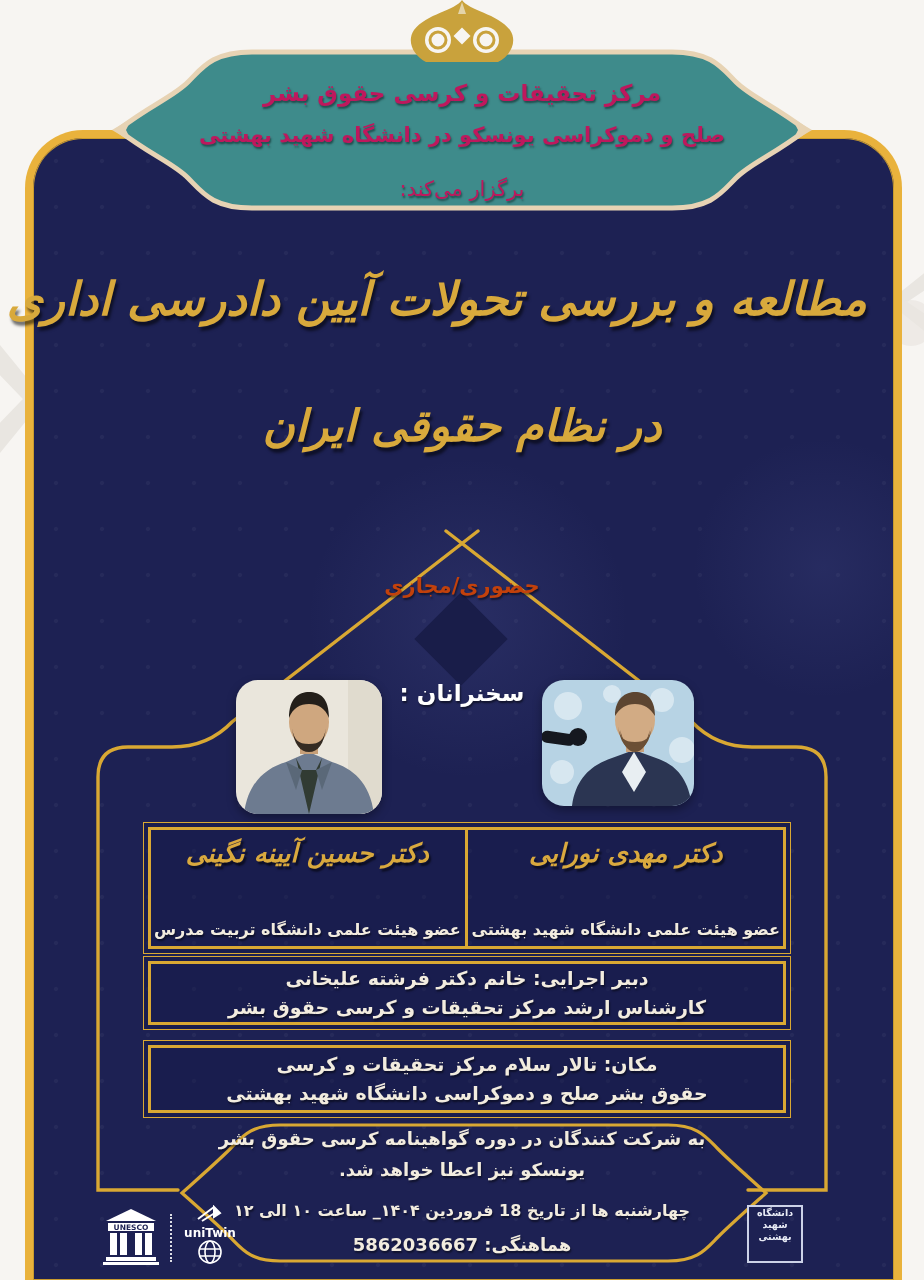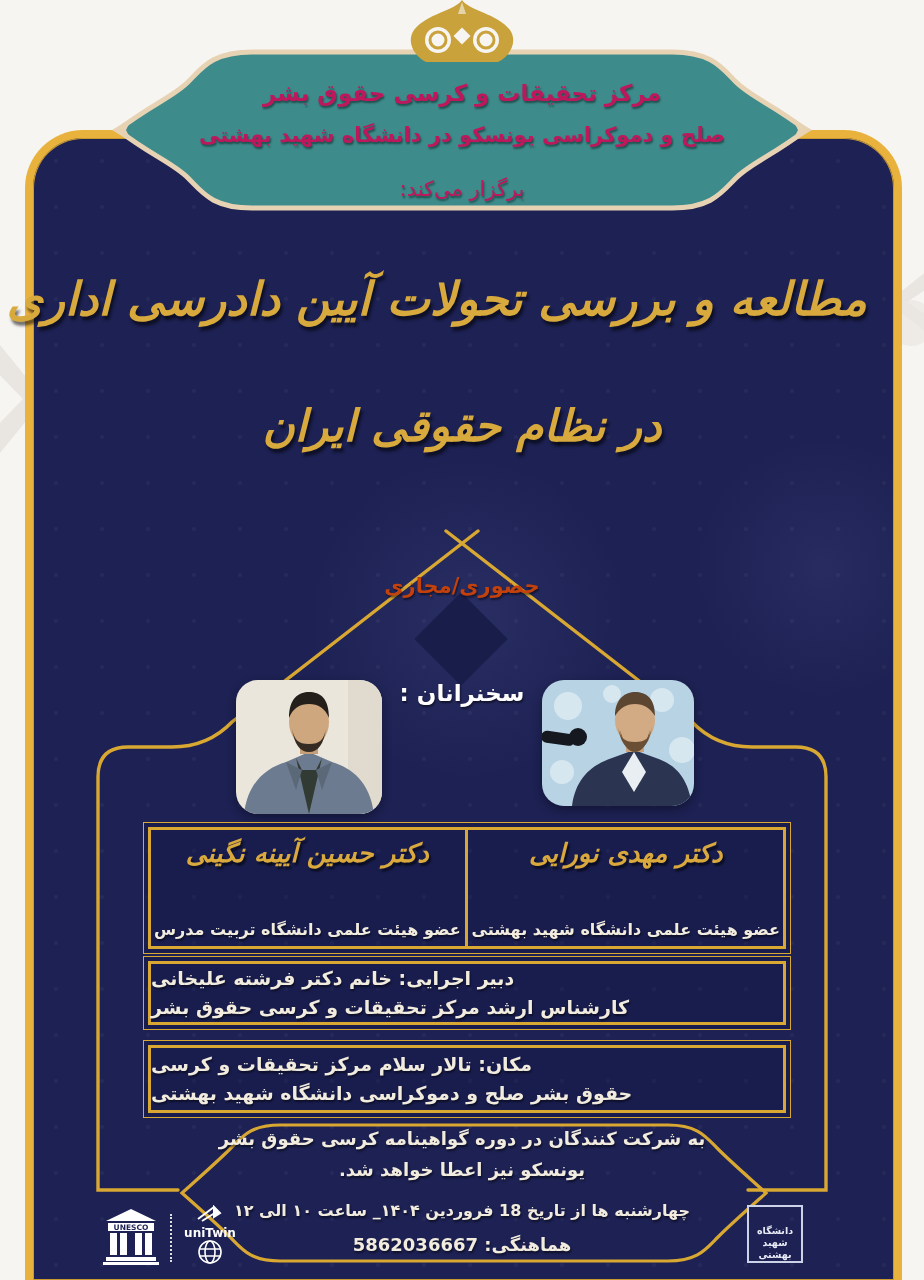--- a/index.html
+++ b/index.html
@@ -59,21 +59,21 @@
     font-weight:bold;direction:rtl;z-index:4;text-shadow:1px 2px 2px rgba(0,0,0,.5);}
 
   .photo{overflow:hidden;border-radius:22px;z-index:4;box-shadow:0 4px 10px rgba(0,0,0,.35);}
   .photo.left{left:236px;top:680px;width:146px;height:134px;}
   .photo.right{left:542px;top:680px;width:152px;height:126px;}
 
   
   .gbox{position:absolute;left:143px;width:648px;box-sizing:border-box;
     border:1px solid #d9a833;padding:4px;z-index:4;background:rgba(20,24,68,.35);}
   .gbox-inner{border:3px solid #d9a833;width:100%;height:100%;box-sizing:border-box;
-    display:flex;flex-direction:column;justify-content:center;align-items:flex-end;direction:rtl;}
+    display:flex;flex-direction:column;justify-content:center;align-items:center;direction:rtl;}
   .box-speakers{top:822px;height:132px;}
   .box-speakers .gbox-inner{flex-direction:row;padding:0;align-items:stretch;}
   .spk-cell{flex:1 1 50%;display:flex;flex-direction:column;justify-content:space-between;
     align-items:center;padding:8px 4px 7px;}
   .spk-cell.first{border-left:3px solid #d9a833;}
   .spk-name{color:#d9a93e;font-size:26px;font-weight:bold;font-style:italic;direction:rtl;
     text-shadow:2px 3px 2px rgba(0,0,0,.55);white-space:nowrap;}
   .spk-affil{color:#f2ecdf;font-size:16px;font-weight:bold;direction:rtl;white-space:nowrap;
     text-shadow:1px 2px 2px rgba(0,0,0,.5);}
   .box-dabir{top:956px;height:74px;}
@@ -87,21 +87,21 @@
     z-index:4;white-space:nowrap;text-shadow:1px 2px 2px rgba(0,0,0,.5);}
   .cert1{top:1128px;font-size:18px;}
   .cert2{top:1159px;font-size:18px;}
   .schedule{top:1201px;font-size:16px;}
   .contact{top:1234px;font-size:18px;}
 
   .logo-divider{left:170px;top:1214px;height:48px;width:0;border-left:2px dotted rgba(255,255,255,.85);z-index:4;}
   .unesco-svg{left:102px;top:1207px;z-index:4;}
   .unitwin-svg{left:180px;top:1205px;z-index:4;}
   .seal{left:747px;top:1205px;width:56px;height:58px;box-sizing:border-box;border:2px solid #ccd2e8;
-    z-index:4;display:flex;flex-direction:column;justify-content:flex-end;align-items:center;
+    z-index:4;display:flex;flex-direction:column;justify-content:flex-start;align-items:center;
     box-shadow:0 0 0 3px #1d2153 inset;}
   .seal span{color:#e8ebf5;font-size:9.5px;font-weight:bold;line-height:12px;direction:rtl;}
 </style>
 </head>
 <body>
 
 <div class="page">
 
   <div class="deco left"></div>
   <div class="deco right"></div>

